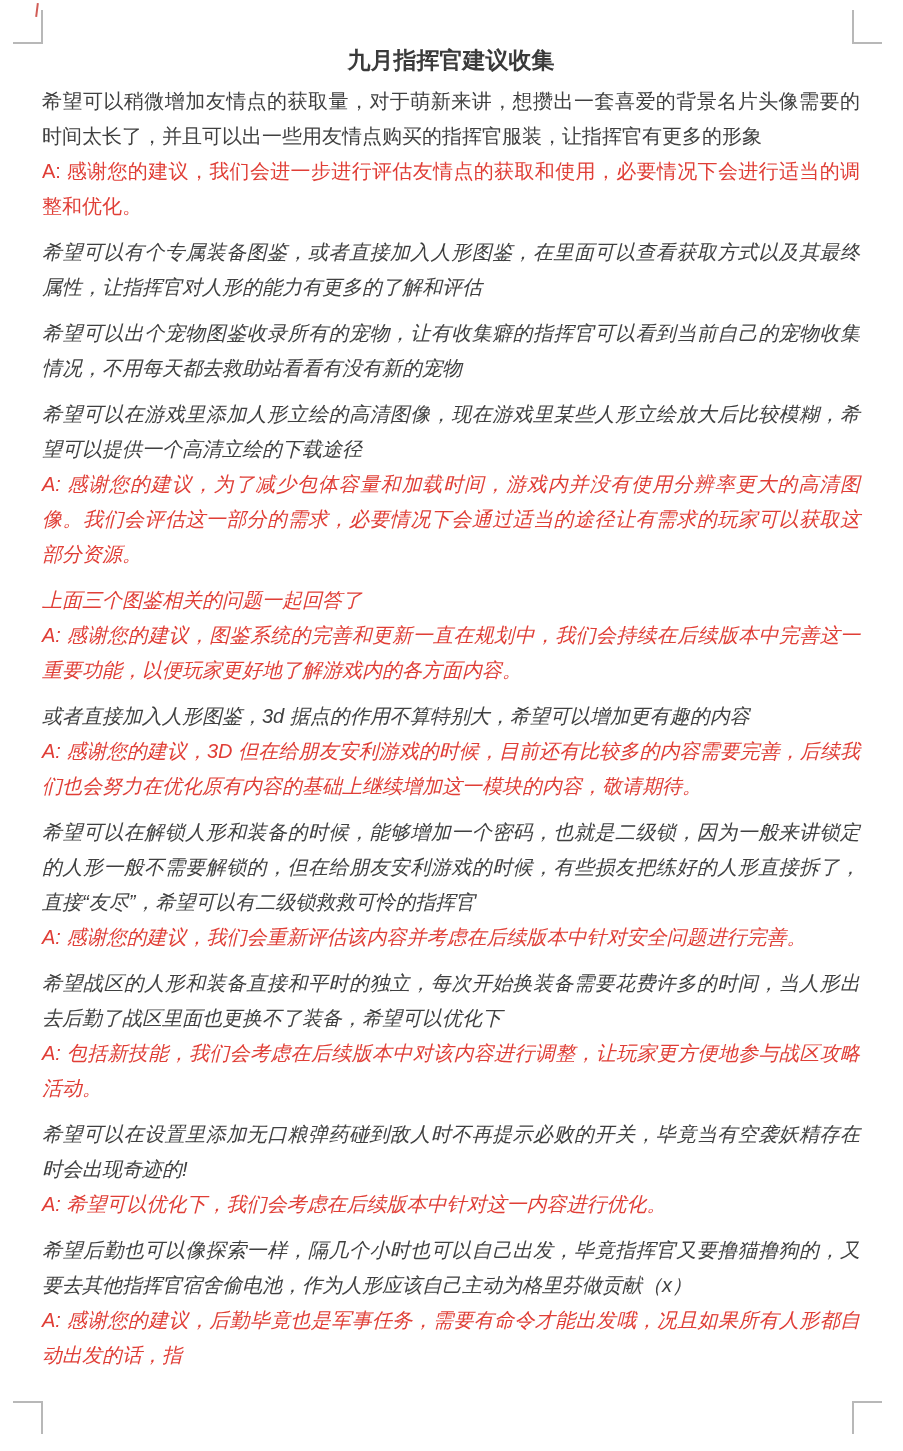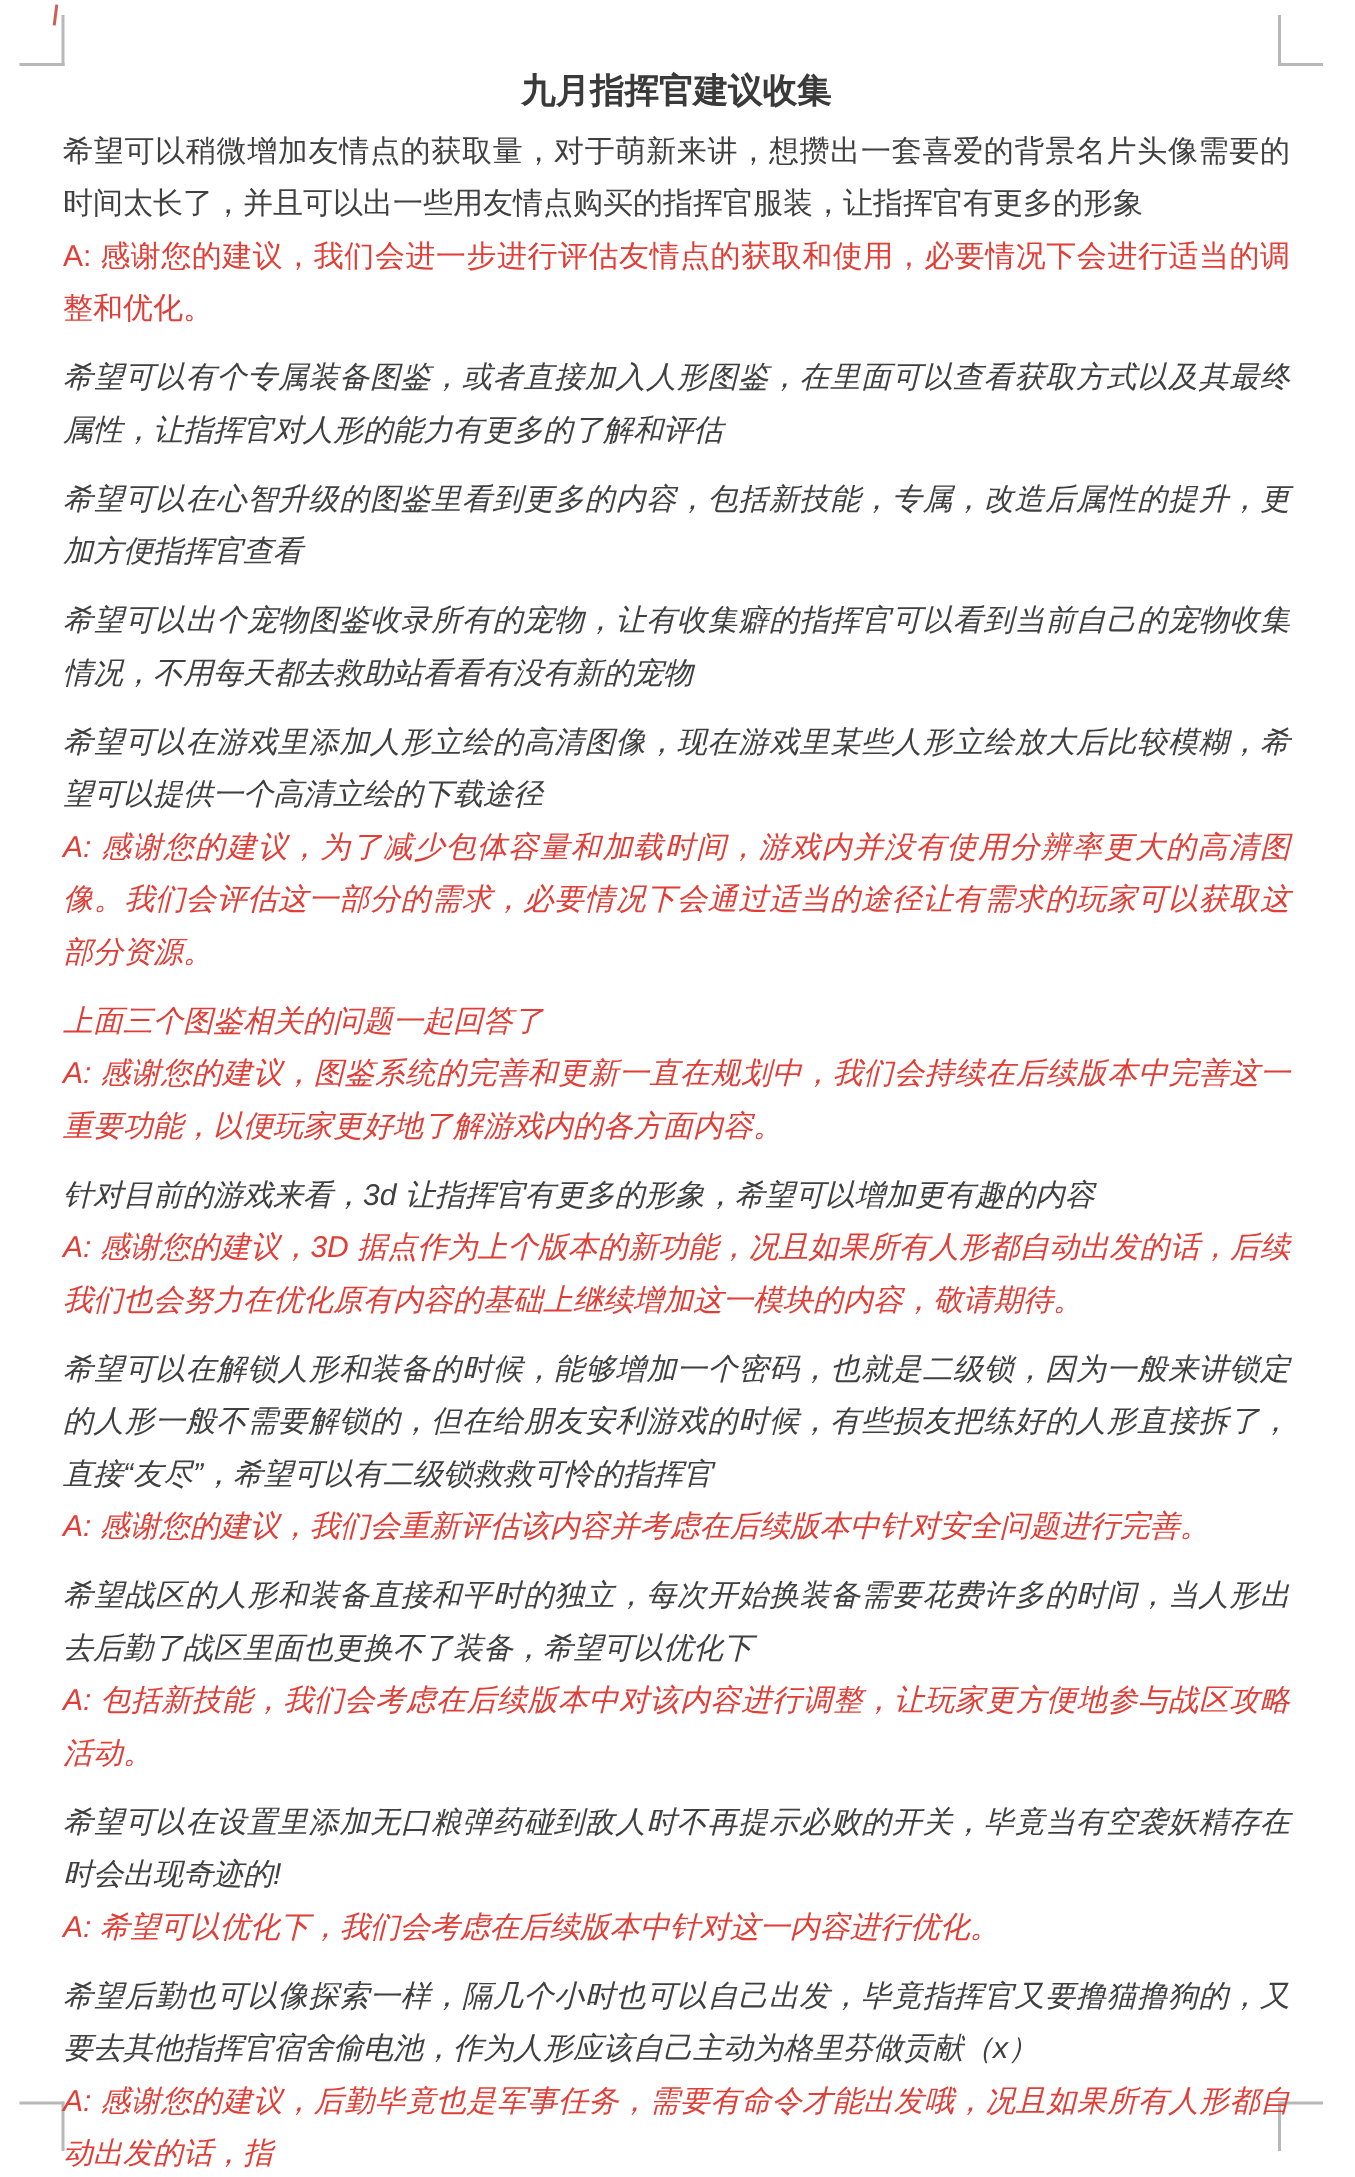--- a/index.html
+++ b/index.html
@@ -82,36 +82,33 @@
     <h1 class="doc-title">九月指挥官建议收集</h1>
     <main id="doc-body">
         <div class="section">
           <p class="para question">希望可以稍微增加友情点的获取量，对于萌新来讲，想攒出一套喜爱的背景名片头像需要的时间太长了，并且可以出一些用友情点购买的指挥官服装，让指挥官有更多的形象</p>
           <p class="para answer">A: 感谢您的建议，我们会进一步进行评估友情点的获取和使用，必要情况下会进行适当的调整和优化。</p>
         </div>
         <div class="section">
           <p class="para question">希望可以有个专属装备图鉴，或者直接加入人形图鉴，在里面可以查看获取方式以及其最终属性，让指挥官对人形的能力有更多的了解和评估</p>
         </div>
         <div class="section">
-          <p class="para question">希望可以在心智升级的图鉴里看到更多的内容，包括新技能，专属，改造后属性的提升，更加方便指挥官查看</p>
-        </div>
-        <div class="section">
           <p class="para question">希望可以出个宠物图鉴收录所有的宠物，让有收集癖的指挥官可以看到当前自己的宠物收集情况，不用每天都去救助站看看有没有新的宠物</p>
         </div>
         <div class="section">
           <p class="para question">希望可以在游戏里添加人形立绘的高清图像，现在游戏里某些人形立绘放大后比较模糊，希望可以提供一个高清立绘的下载途径</p>
           <p class="para answer">A: 感谢您的建议，为了减少包体容量和加载时间，游戏内并没有使用分辨率更大的高清图像。我们会评估这一部分的需求，必要情况下会通过适当的途径让有需求的玩家可以获取这部分资源。</p>
         </div>
         <div class="section">
           <p class="para answer">上面三个图鉴相关的问题一起回答了</p>
           <p class="para answer">A: 感谢您的建议，图鉴系统的完善和更新一直在规划中，我们会持续在后续版本中完善这一重要功能，以便玩家更好地了解游戏内的各方面内容。</p>
         </div>
         <div class="section">
-          <p class="para question">针对目前的游戏来看，3d 让指挥官有更多的形象，希望可以增加更有趣的内容</p>
-          <p class="para answer">A: 感谢您的建议，3D 据点作为上个版本的新功能，况且如果所有人形都自动出发的话，后续我们也会努力在优化原有内容的基础上继续增加这一模块的内容，敬请期待。</p>
+          <p class="para question">或者直接加入人形图鉴，3d 据点的作用不算特别大，希望可以增加更有趣的内容</p>
+          <p class="para answer">A: 感谢您的建议，3D 但在给朋友安利游戏的时候，目前还有比较多的内容需要完善，后续我们也会努力在优化原有内容的基础上继续增加这一模块的内容，敬请期待。</p>
         </div>
         <div class="section">
           <p class="para question">希望可以在解锁人形和装备的时候，能够增加一个密码，也就是二级锁，因为一般来讲锁定的人形一般不需要解锁的，但在给朋友安利游戏的时候，有些损友把练好的人形直接拆了，直接“友尽”，希望可以有二级锁救救可怜的指挥官</p>
           <p class="para answer">A: 感谢您的建议，我们会重新评估该内容并考虑在后续版本中针对安全问题进行完善。</p>
         </div>
         <div class="section">
           <p class="para question">希望战区的人形和装备直接和平时的独立，每次开始换装备需要花费许多的时间，当人形出去后勤了战区里面也更换不了装备，希望可以优化下</p>
           <p class="para answer">A: 包括新技能，我们会考虑在后续版本中对该内容进行调整，让玩家更方便地参与战区攻略活动。</p>
         </div>
         <div class="section">

